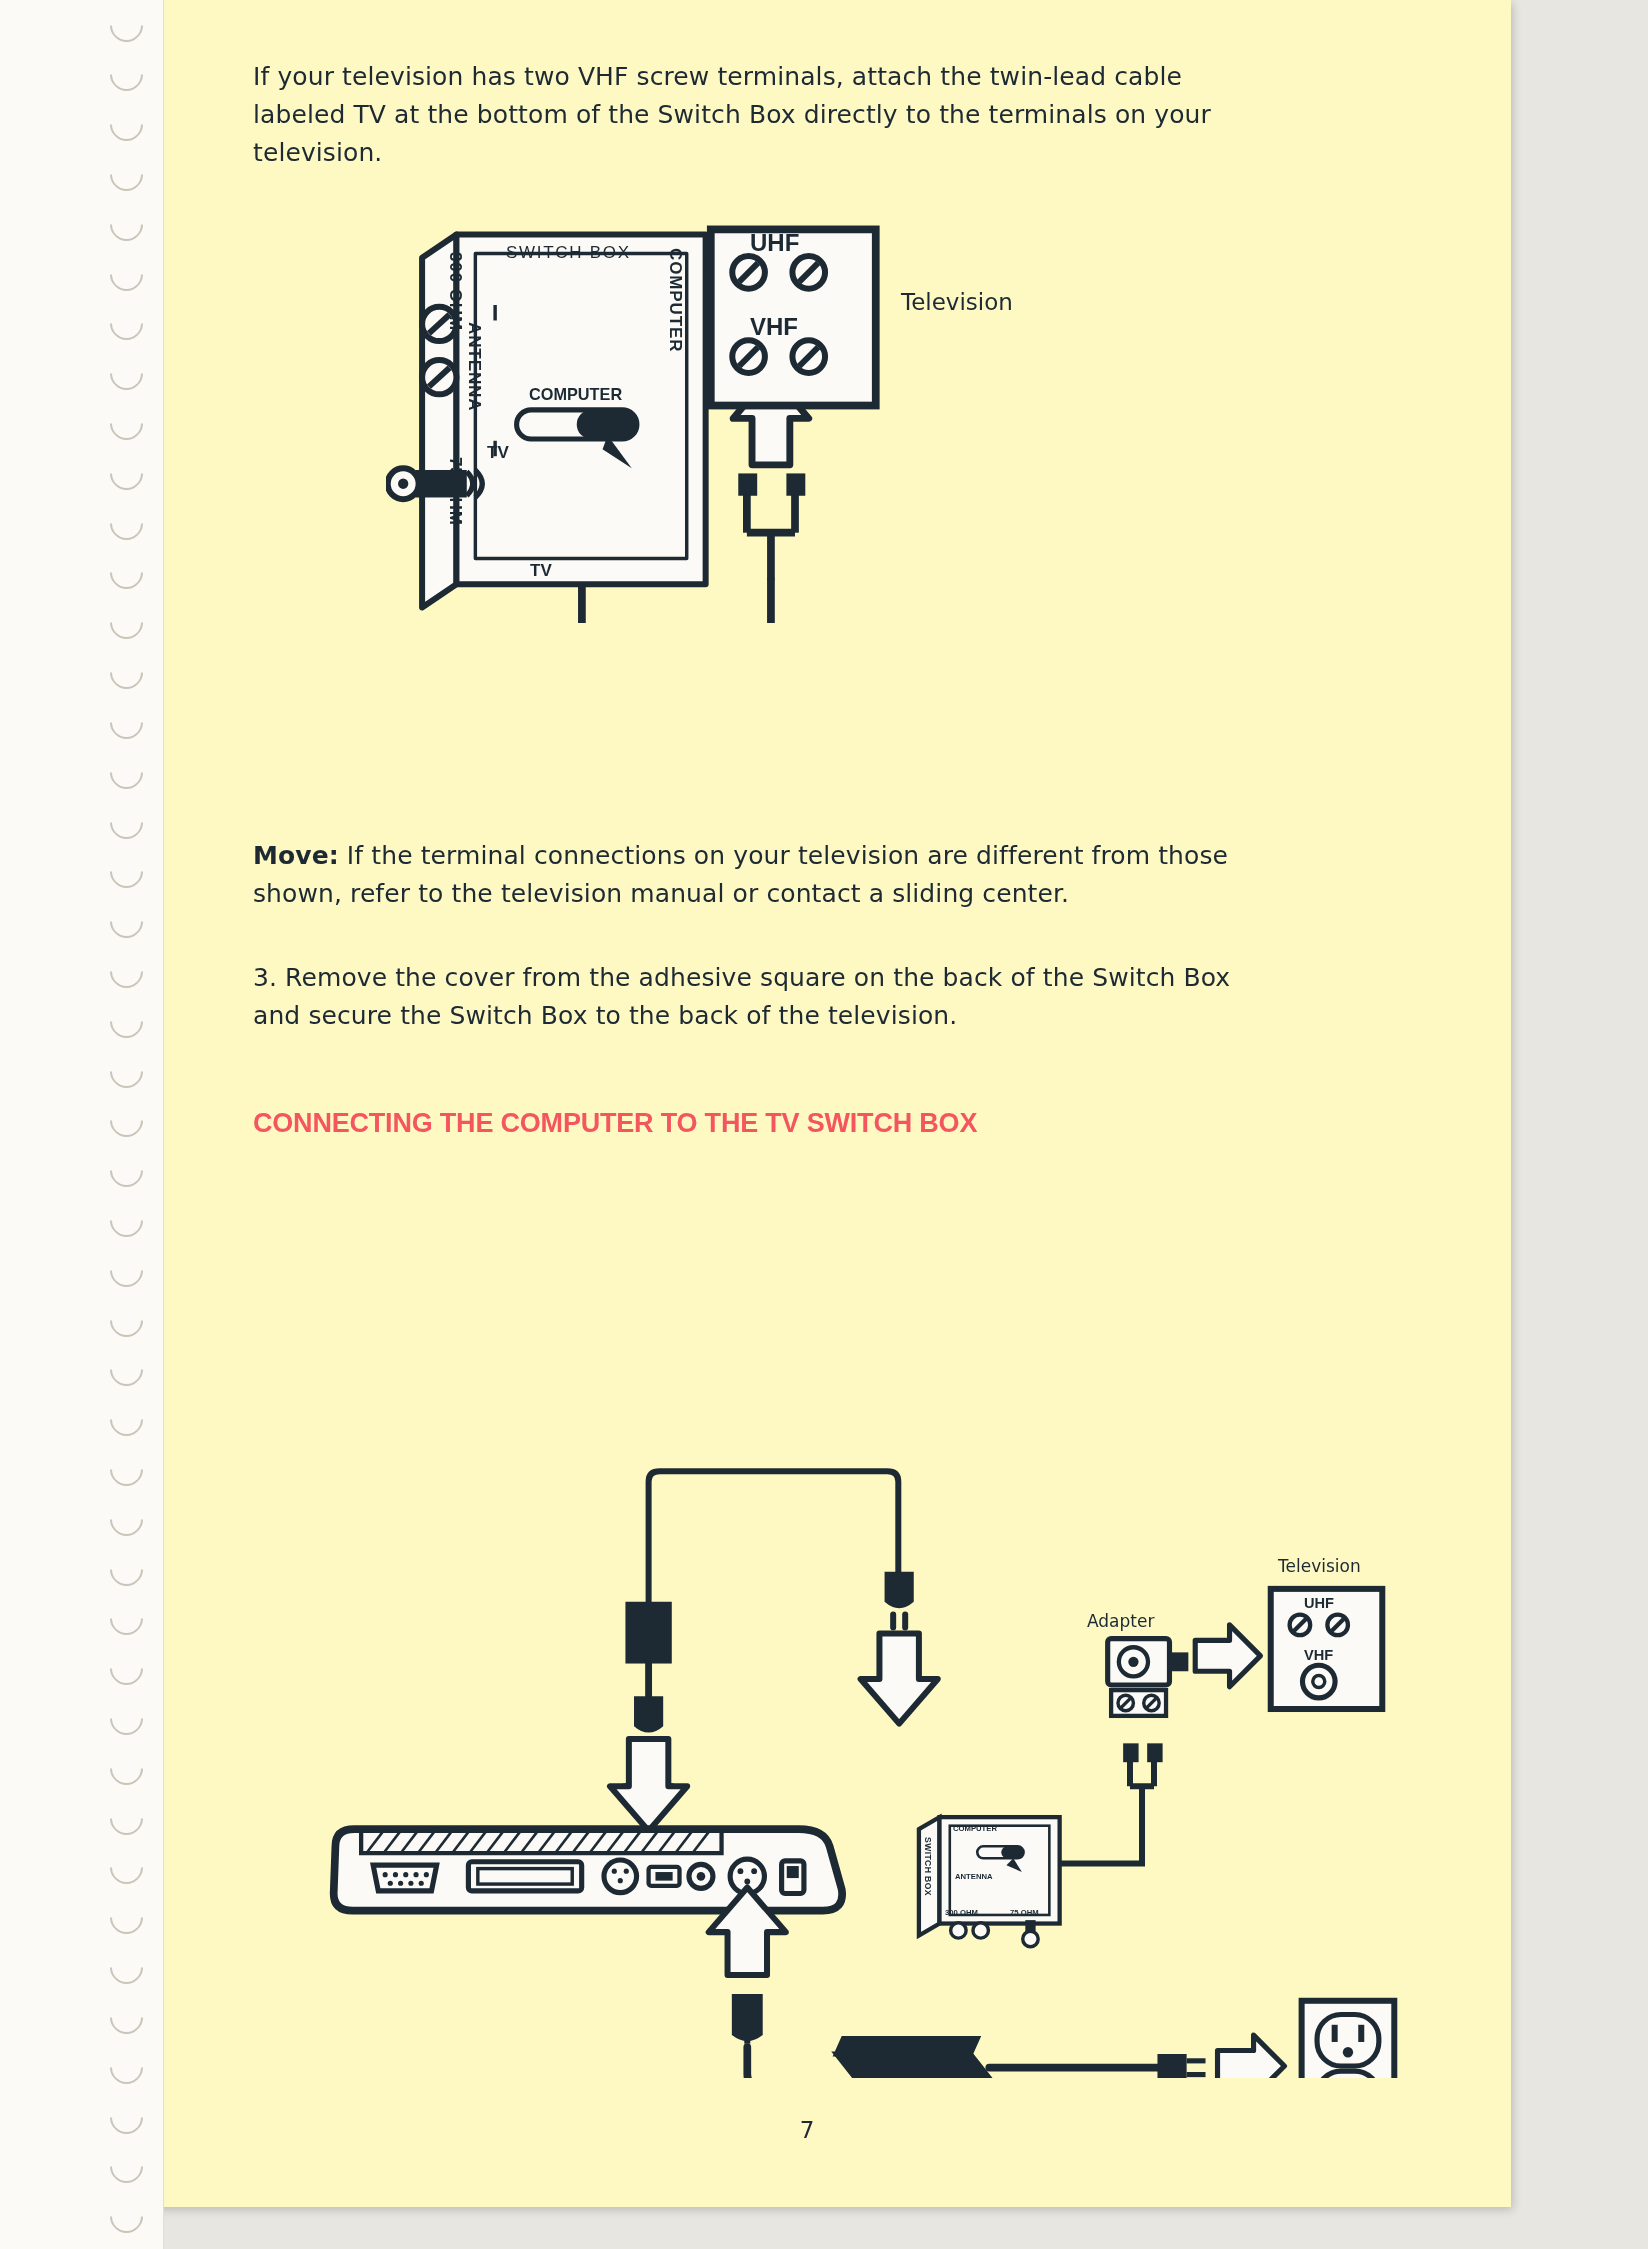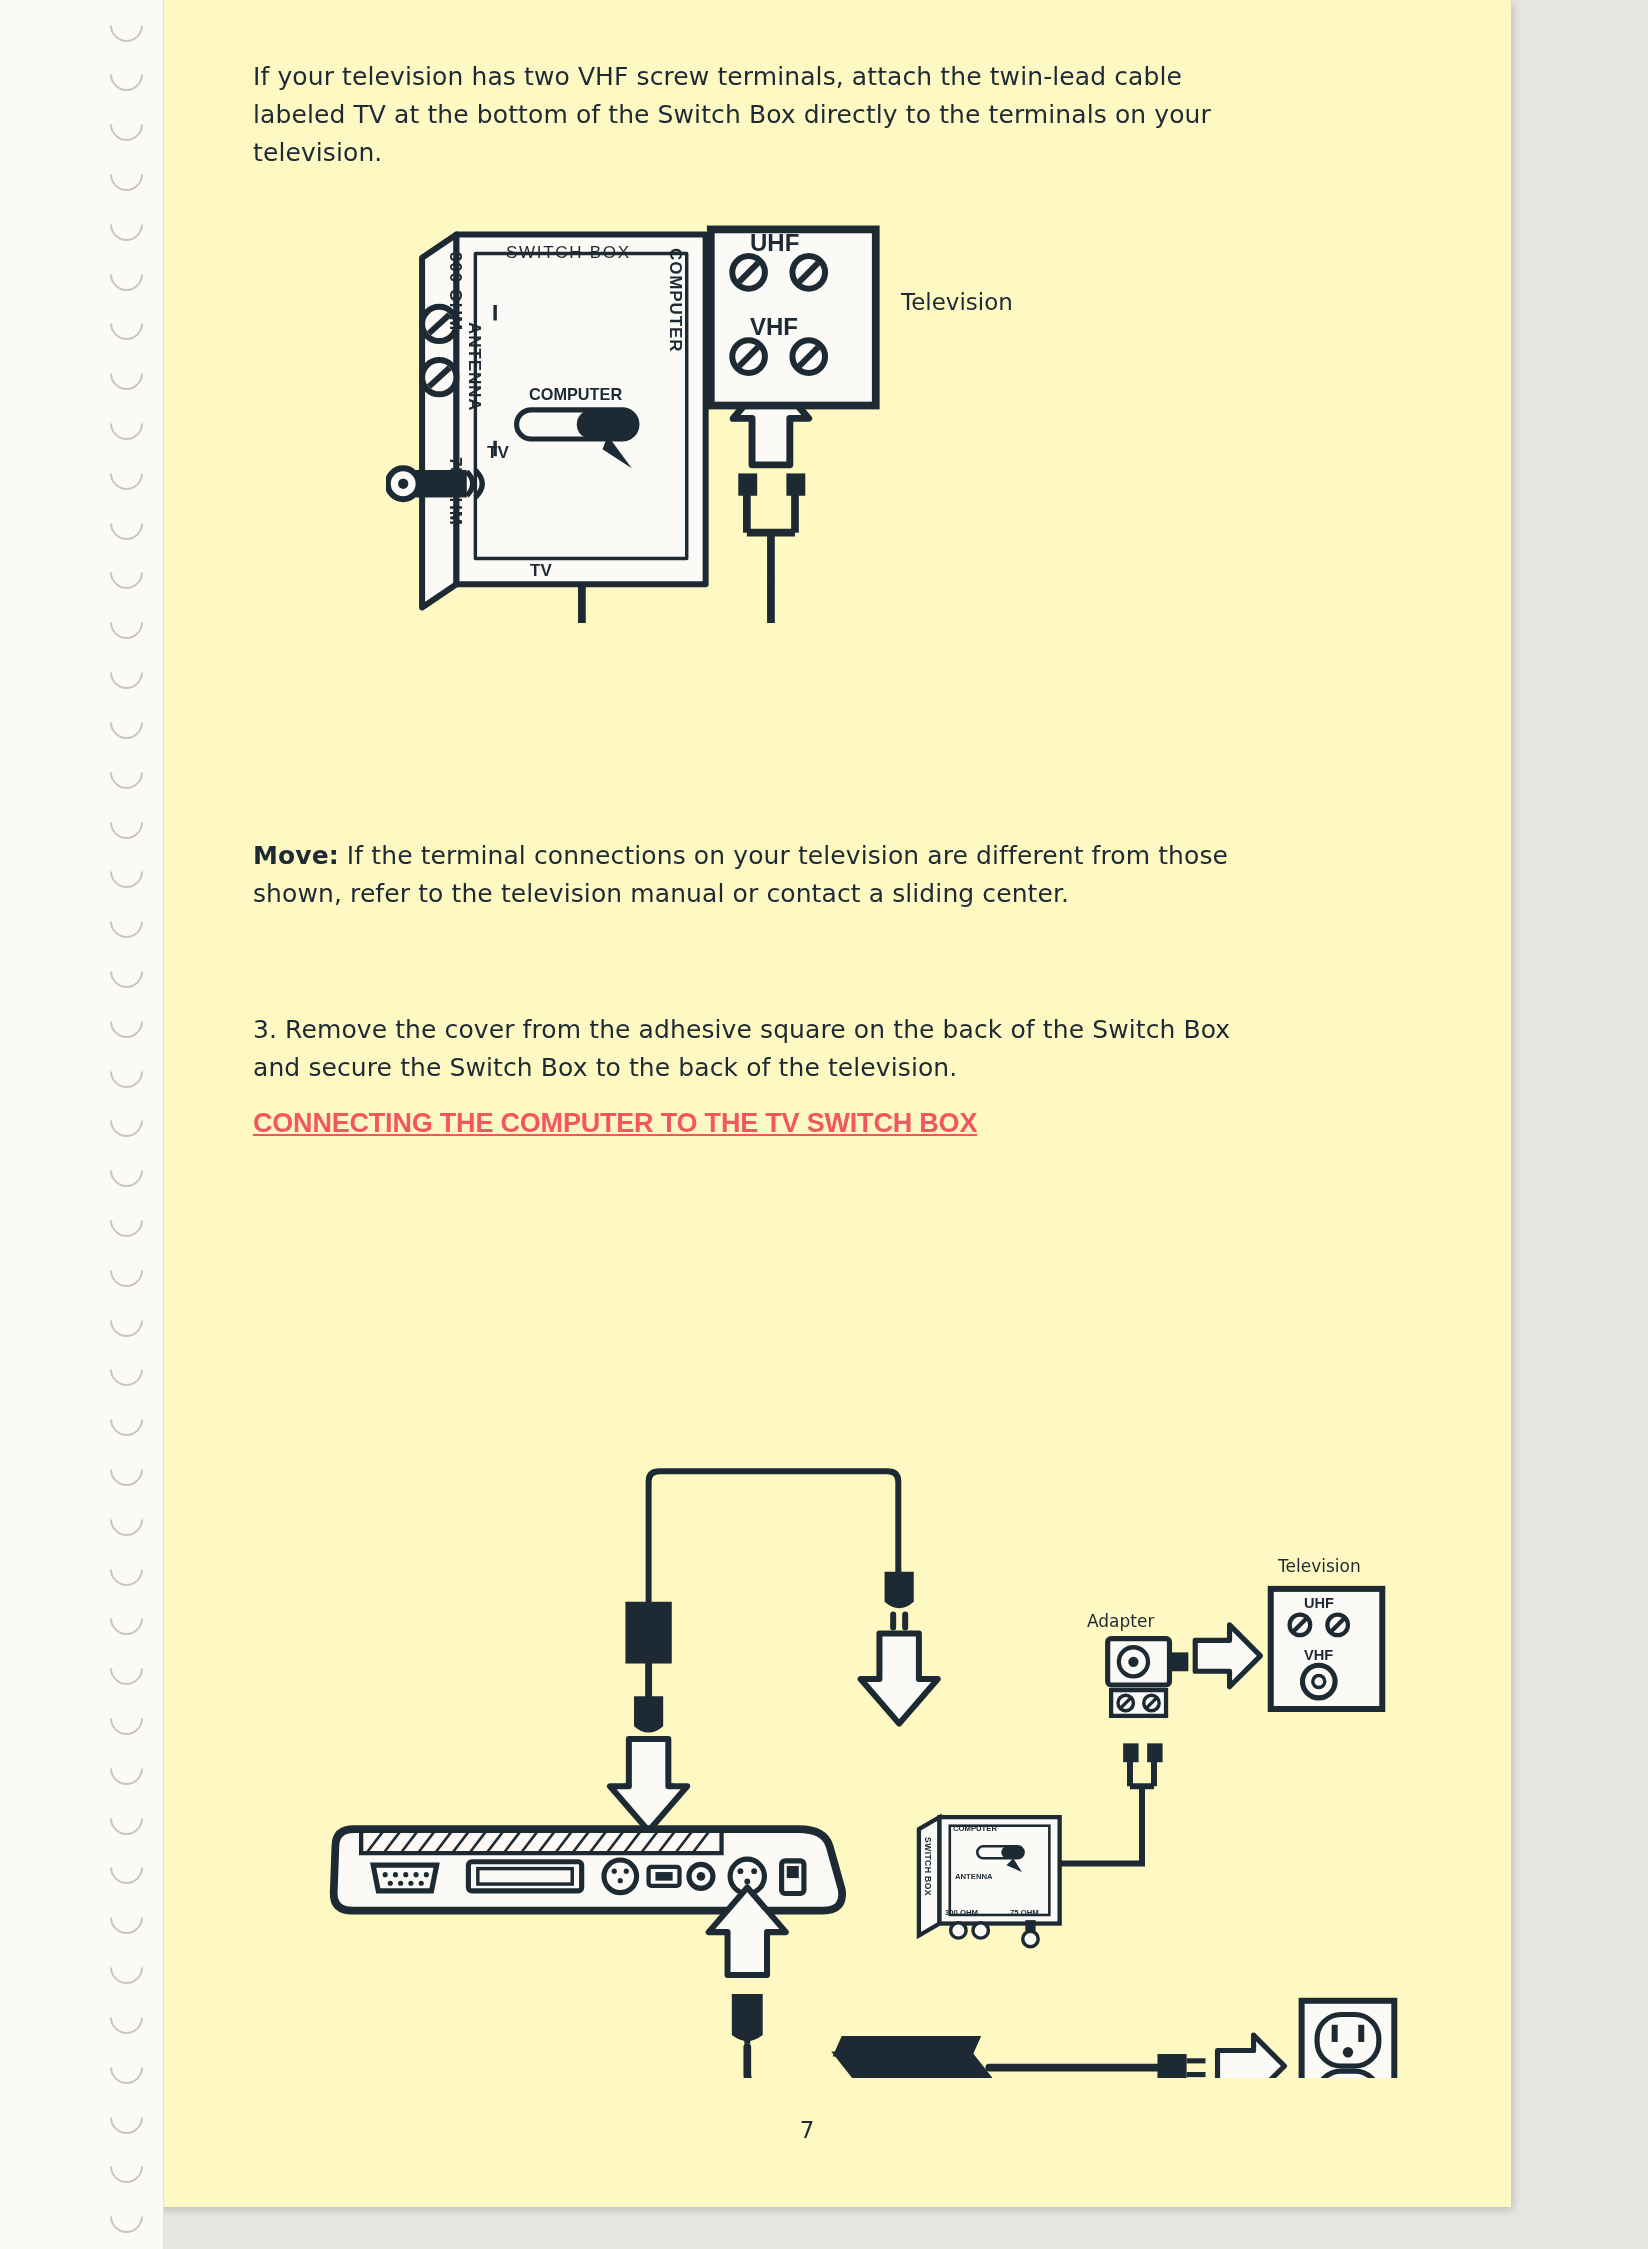--- a/index.html
+++ b/index.html
@@ -168,23 +168,23 @@
     <div style="position:absolute; left:144px; top:342px; font-size:17px; font-weight:bold; color:#1d2a33; font-family:'Liberation Sans',sans-serif;">TV</div>
     <div style="position:absolute; left:364px; top:10.3px; font-size:24px; font-weight:bold; color:#1d2a33; font-family:'Liberation Sans',sans-serif;">UHF</div>
     <div style="position:absolute; left:364px; top:94px; font-size:24px; font-weight:bold; color:#1d2a33; font-family:'Liberation Sans',sans-serif;">VHF</div>
     <div style="position:absolute; left:515px; top:70px; font-size:23px; color:#1d2a33; font-family:'DejaVu Sans',sans-serif;">Television</div>
   </div>
 
   <div class="para" style="left:150px; top:837px; width:996px;">
     <b>Move:</b><span> If the terminal connections on your television are different from those shown, refer to the television manual or contact a sliding center.</span>
   </div>
 
-  <div class="para" style="left:150px; top:1011px; width:988px;">3. Remove the cover from the adhesive square on the back of the Switch Box and secure the Switch Box to the back of the television.</div>
-
-  <h2 class="section" style="left:150px; top:1108px; width:1116px;text-decoration:underline;">CONNECTING THE COMPUTER TO THE TV SWITCH BOX</h2>
+  <div class="para" style="left:150px; top:959px; width:988px;">3. Remove the cover from the adhesive square on the back of the Switch Box and secure the Switch Box to the back of the television.</div>
+
+  <h2 class="section" style="left:150px; top:1108px; width:1116px;">CONNECTING THE COMPUTER TO THE TV SWITCH BOX</h2>
 
 
   <div class="fig" style="left:215px; top:1443px; width:1116px; height:635px;">
     <svg width="1116" height="635" viewBox="0 0 1300 740">
       <g stroke="#1d2a33" fill="none" stroke-width="7" stroke-linejoin="round" stroke-linecap="round">
 
         <path d="M385 185 L385 45 Q385 33 398 33 L663 33 Q676 33 676 45 L676 150"></path>
 
         <rect x="358" y="185" width="54" height="72" fill="#1d2a33" stroke="none"></rect>
         <path d="M385 257 L385 295" stroke-width="8"></path>

